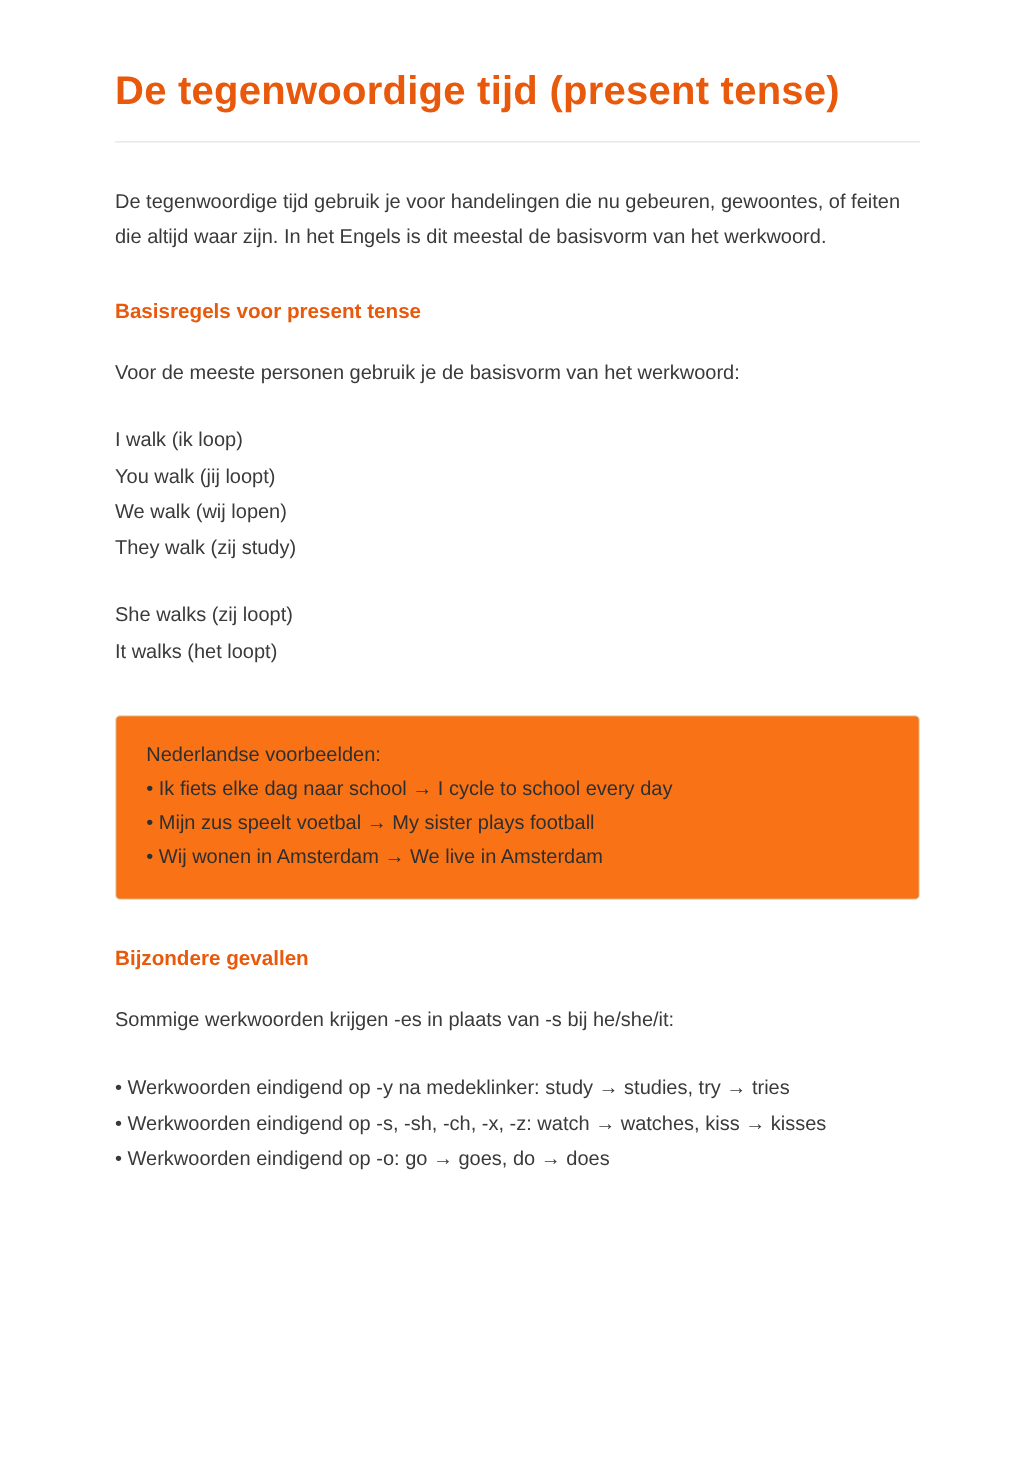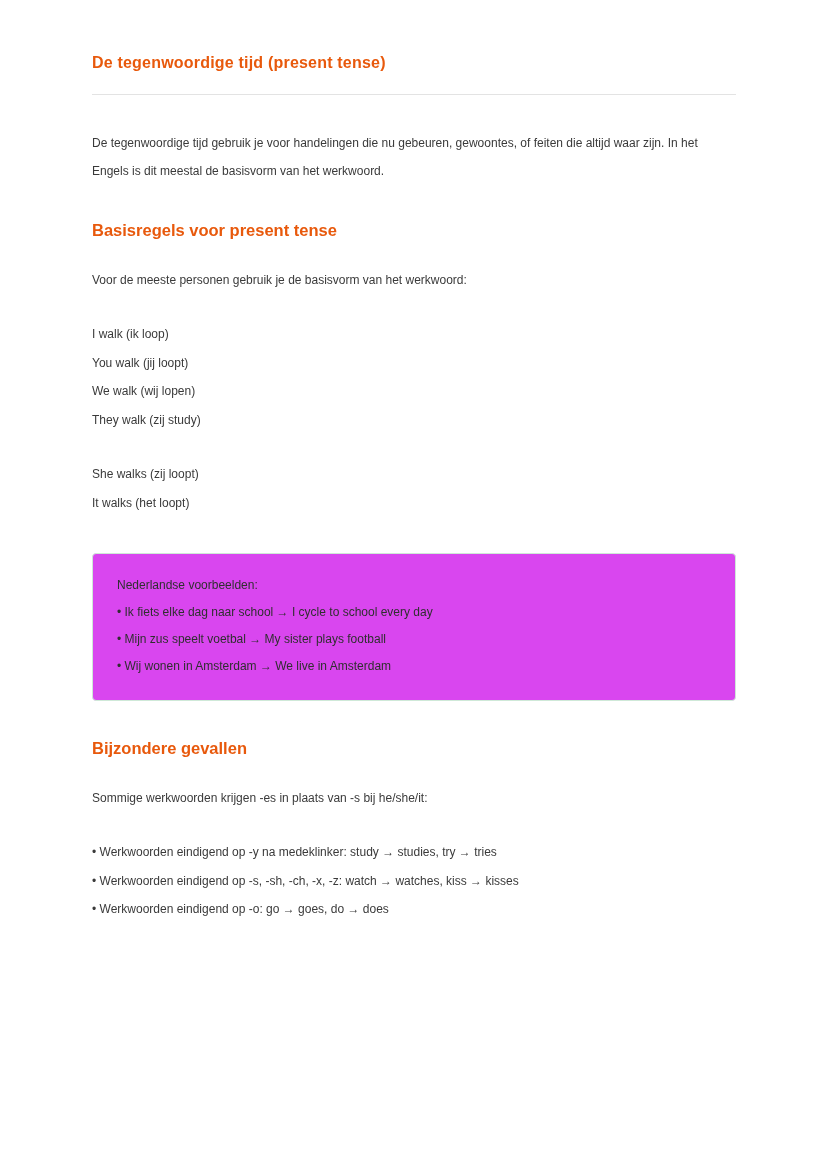--- a/index.html
+++ b/index.html
@@ -15,32 +15,32 @@
     position: relative;
   }
   .content {
     width: 644px;
     margin: 0 auto;
     padding-top: 54px;
     color: #3a3a3a;
   }
   .doc-title {
     color: #e8590c;
-    font-size: 16px;
+    font-size: 32px;
     font-weight: 700;
     letter-spacing: 0.2px;
     margin-bottom: 22px;
   }
   .title-rule {
     border: none;
     border-top: 1px solid #e3e3e3;
     margin: 0 0 34px 0;
   }
   p, .line {
-    font-size: 12px;
+    font-size: 16px;
     line-height: 28px;
     color: #3a3a3a;
   }
   .intro {
     margin-bottom: 36px;
   }
   .section-heading {
     color: #e8590c;
     font-size: 16.5px;
     font-weight: 700;
@@ -49,21 +49,21 @@
   .lead {
     margin-bottom: 26px;
   }
   .example-group {
     margin-bottom: 26px;
   }
   .example-group .line {
     line-height: 28.5px;
   }
   .callout {
-    background: #d946ef;
+    background: #f97316;
     border: 1px solid #cfe9d8;
     border-radius: 4px;
     padding: 18px 24px 20px 24px;
     margin: 36px 0 38px 0;
   }
   .callout .line {
     line-height: 27px;
     color: #2f2f2f;
   }
   .callout-title {

